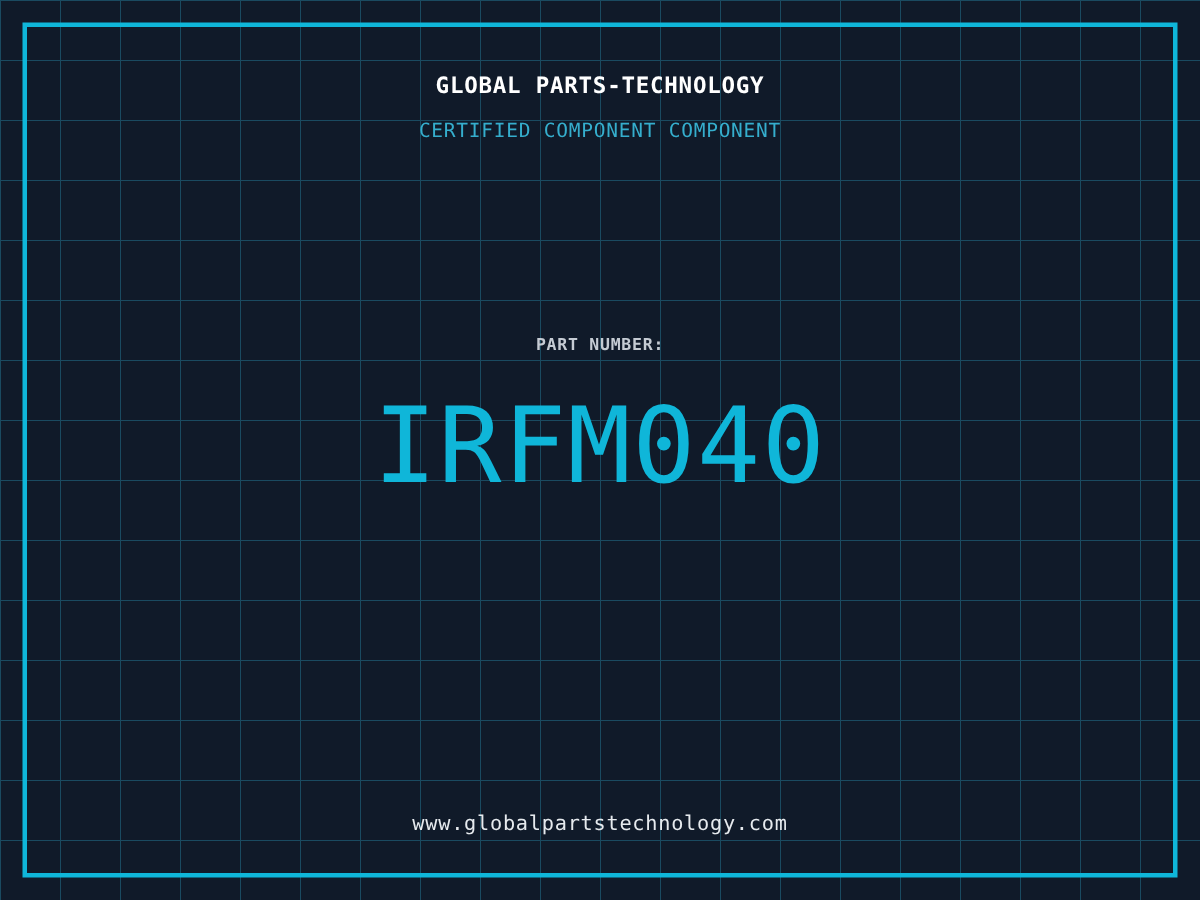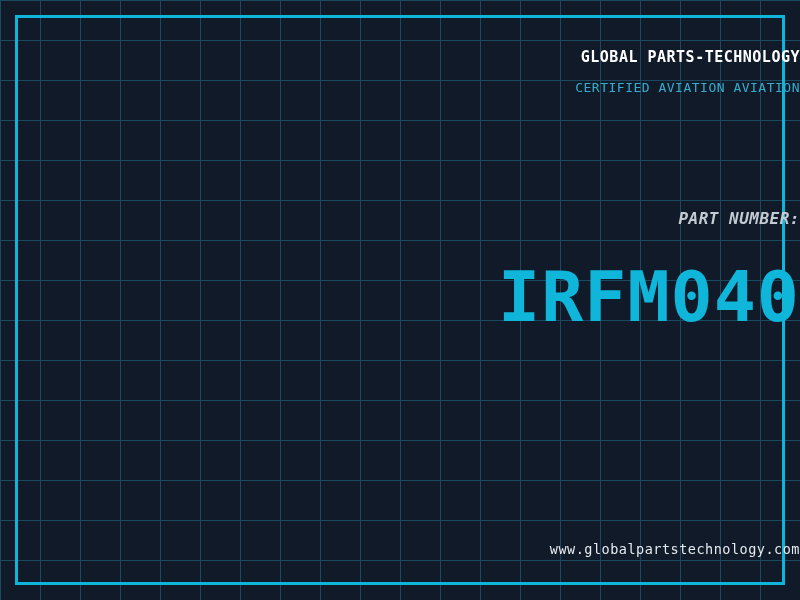--- a/index.html
+++ b/index.html
@@ -22,50 +22,50 @@
     background-image:
       linear-gradient(var(--grid-line) 1px, transparent 1px),
       linear-gradient(90deg, var(--grid-line) 1px, transparent 1px);
     background-size:40px 40px;
   }
   .frame{
     position:absolute;left:15px;top:15px;right:15px;bottom:15px;
     border:3px solid var(--accent);
   }
   .line{
-    position:absolute;left:0;width:100%;text-align:right;white-space:pre;
+    position:absolute;left:0;width:100%;text-align:center;white-space:pre;
   }
   .brand-title{
     top:48px;line-height:18px;font-size:15px;font-weight:bold;
     color:var(--title);letter-spacing:0.5px;
   }
   .brand-subtitle{
     top:80px;line-height:16px;font-size:13px;
     color:var(--subtitle);letter-spacing:0.5px;
   }
   .part-label{
-    top:210px;line-height:18px;font-size:16px;font-weight:bold;
-    color:var(--label);letter-spacing:0.5px;font-style:italic;
+    top:221px;line-height:18px;font-size:11px;font-weight:bold;
+    color:var(--label);letter-spacing:0.5px;
   }
   .part-number{
-    top:261px;line-height:72px;font-size:70px;font-weight:bold;
+    top:261px;line-height:72px;font-size:70px;font-weight:normal;
     color:var(--accent);letter-spacing:1px;
   }
   .website{
     top:540px;line-height:18px;font-size:13.5px;
     color:var(--footer-text);letter-spacing:0.5px;
   }
 </style>
 </head>
 <body>
 
 <div class="grid-bg"></div>
 <div class="frame"></div>
 
 <div class="line brand-title">GLOBAL PARTS-TECHNOLOGY</div>
 
-<div class="line brand-subtitle">CERTIFIED AVIATION AVIATION</div>
+<div class="line brand-subtitle">CERTIFIED COMPONENT COMPONENT</div>
 
 <div class="line part-label">PART NUMBER:</div>
 
 <div class="line part-number">IRFM040</div>
 
 <div class="line website">www.globalpartstechnology.com</div>
 
 </body></html>

